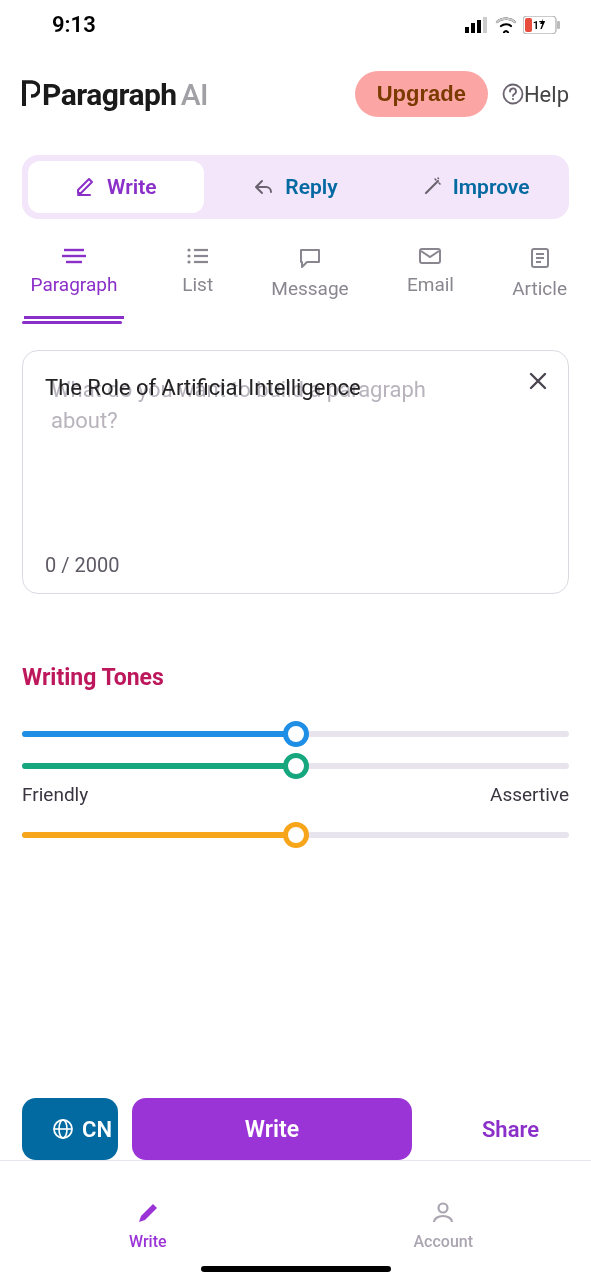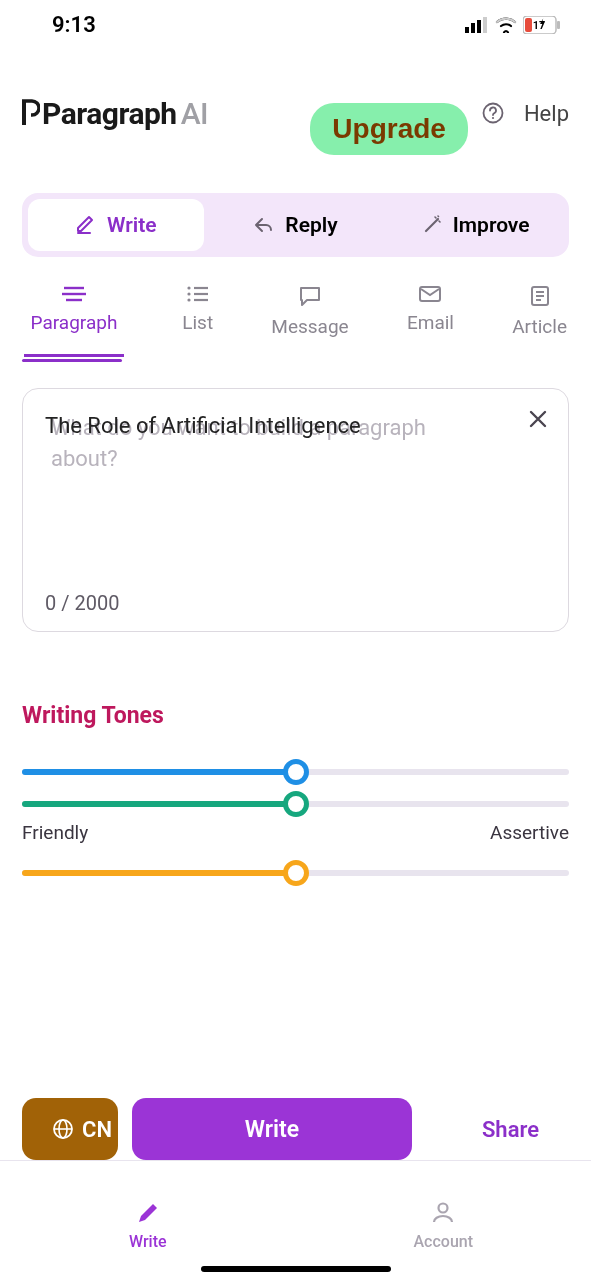--- a/index.html
+++ b/index.html
@@ -26,52 +26,51 @@
   .app-header {
     display: flex;
     align-items: center;
     justify-content: space-between;
     padding: 26px 22px 12px 22px;
   }
   .logo { font-size: 30px; font-weight: 700; letter-spacing: -0.5px; color: #1a1a1a; display:flex; align-items:center; gap:2px;}
   .logo .ai { color: #a0a0a5; margin-left: 2px; font-weight: 500;}
   .header-right { display:flex; align-items:center; gap:14px; }
   .upgrade-btn {
-    background: #86efac;
+    background: #fca5a5;
     color: #7a3a00;
     font-weight: 600;
-    font-size: 28px;
+    font-size: 22px;
     border: none;
     border-radius: 24px;
     padding: 10px 22px;
     cursor: pointer;
-    margin-top: 32px;
-  }
-  .help-link { display:flex; align-items:center; gap:20px; color:#444; font-size:22px; }
+  }
+  .help-link { display:flex; align-items:center; gap:0; color:#444; font-size:22px; }
 
   
   .mode-tabs {
     margin: 26px 22px 0 22px;
     background: #f3e6fa;
     border-radius: 16px;
     display: flex;
     padding: 6px;
     gap: 4px;
   }
   .mode-tab {
     flex: 1;
     display: flex;
     align-items: center;
     justify-content: center;
     gap: 10px;
     padding: 14px 0;
     border-radius: 12px;
     font-size: 21px;
     font-weight: 600;
-    color: #000000;
+    color: #0369a1;
     cursor: pointer;
   }
   .mode-tab.active {
     background: #fff;
     color: #8b2fc9;
   }
 
   
   .type-tabs {
     display: flex;
@@ -182,21 +181,21 @@
     left: 0;
     right: 0;
     padding: 0 22px;
     display: flex;
     gap: 14px;
     align-items: center;
   }
   .lang-btn {
     width: 96px;
     height: 62px;
-    background: #a16207;
+    background: #0369a1;
     border-radius: 14px;
     color: #fff;
     display:flex;
     align-items:center;
     justify-content:center;
     gap:8px;
     font-size: 22px;
     font-weight: 600;
     cursor: pointer;
     padding-left: 24px;

